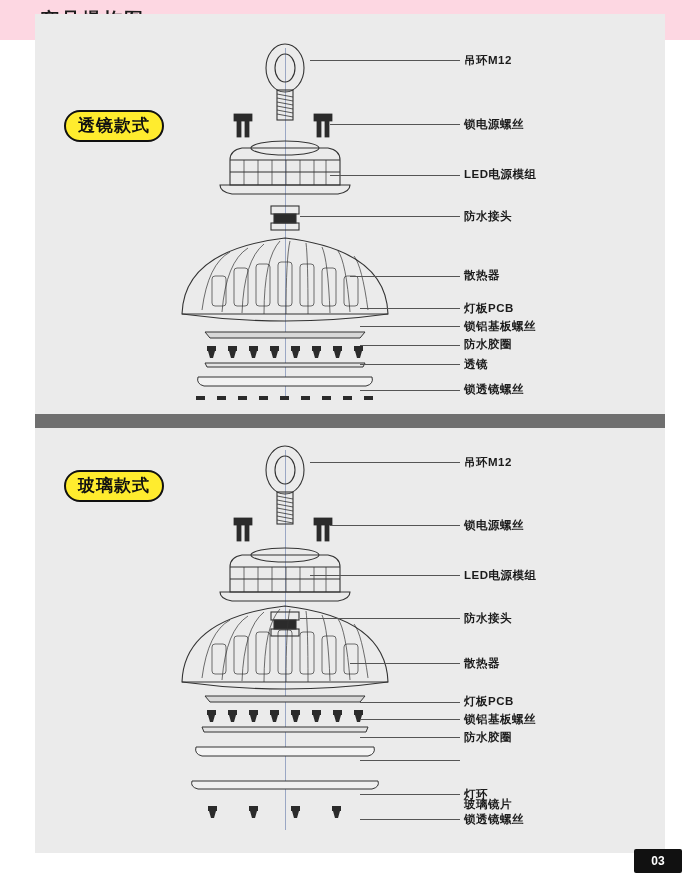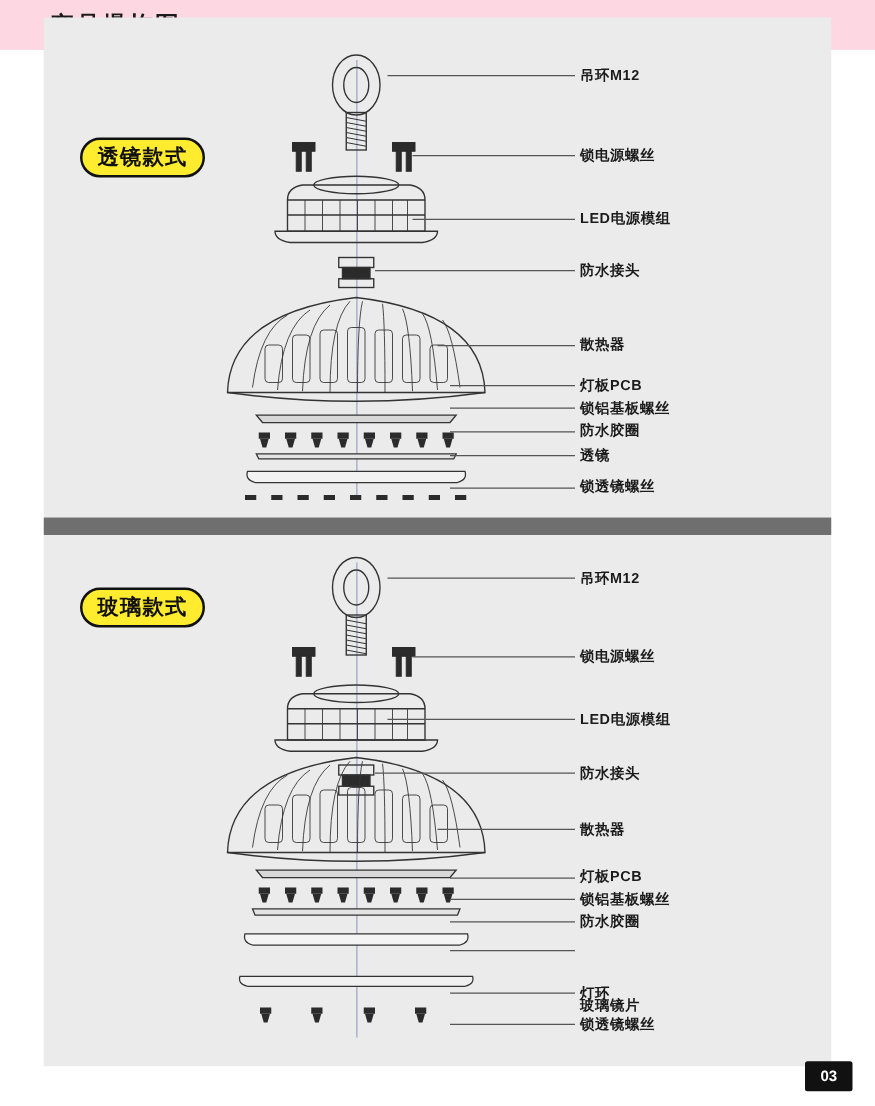--- a/index.html
+++ b/index.html
@@ -88,21 +88,21 @@
   .leader {
     position: absolute;
     height: 0;
     border-top: 1px solid #555;
   }
   
   .pagenum {
     position: absolute;
     right: 18px;
     bottom: 12px;
-    width: 38px;
+    width: 48px;
     height: 24px;
     border-radius: 2px;
     background: #111;
     color: #fff;
     font-size: 12px;
     font-weight: bold;
     display: flex;
     align-items: center;
     justify-content: center;
   }

